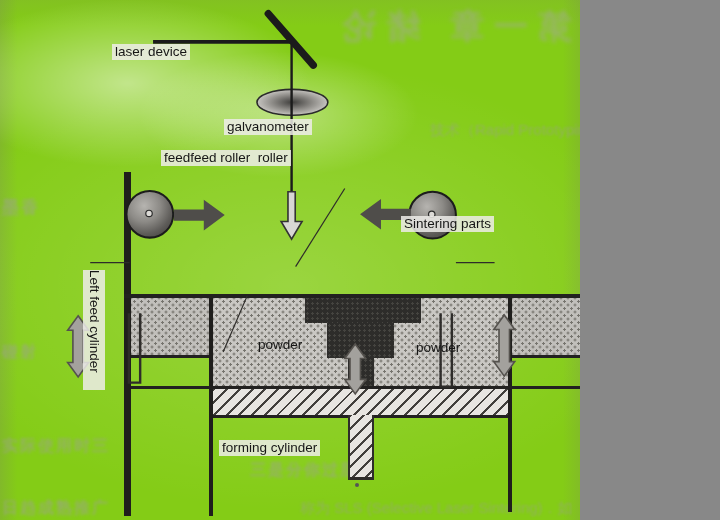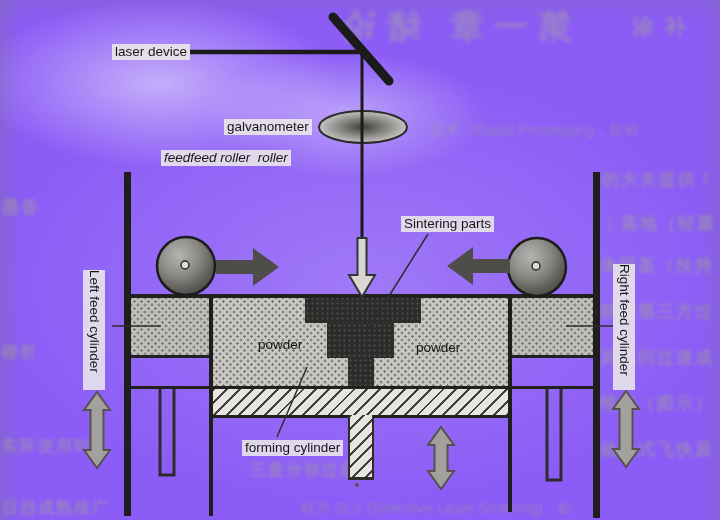--- a/index.html
+++ b/index.html
@@ -1,17 +1,17 @@
 <!DOCTYPE html>
 <html><head>
 <meta charset="utf-8">
 <style>
   html,body{margin:0;padding:0;background:#888;}
-  .stage{position:relative;width:720px;height:520px;overflow:hidden;
-         background:#8b5cf6;font-family:"Liberation Sans",sans-serif;}
+  .stage{position:relative;width:580px;height:520px;overflow:hidden;
+         background:#84cc16;font-family:"Liberation Sans",sans-serif;}
   .stage::before{content:"";position:absolute;inset:0;z-index:0;pointer-events:none;
     background:
       radial-gradient(ellipse 260px 120px at 22% 16%, rgba(255,255,255,.5), transparent 70%),
       radial-gradient(ellipse 200px 90px at 48% 22%, rgba(255,255,255,.4), transparent 70%),
       radial-gradient(ellipse 500px 300px at 50% 55%, rgba(255,255,255,.18), transparent 75%),
       linear-gradient(90deg, rgba(120,118,112,.22), transparent 3%, transparent 97%, rgba(120,118,112,.18)),
       linear-gradient(180deg, rgba(120,118,112,.12), transparent 5%);}
   .abs{position:absolute;}
   
   .noise-layer{position:absolute;inset:0;z-index:1;}
@@ -40,21 +40,21 @@
   .stipple-feed{background-color:#c1bfbb;}
   .part{background-color:#2d2c2a;
     background-image:radial-gradient(#454440 1px, transparent 1.2px);
     background-size:5px 5px;}
   .hatch{background:repeating-linear-gradient(135deg,#413f3c 0 2px,#e7e5e1 2px 9px);}
   svg.overlay{position:absolute;inset:0;z-index:3;pointer-events:none;}
   
   .lbl{position:absolute;z-index:4;font-size:13.5px;color:#161616;line-height:1.15;
        white-space:nowrap;}
   .boxed{background:rgba(237,236,233,.85);padding:0 3px;}
-  .pre{white-space:pre;font-style:italic;}
+  .pre{white-space:pre;}
   .vert{writing-mode:vertical-rl;}
 </style>
 </head>
 <body>
 
 <div class="stage">
 
   <div class="noise-layer">
     <div class="st-title">第一章 绪论</div>
     <div class="st-frag" style="left:430px;top:121px;">技术（Rapid Prototyping，简称</div>
@@ -140,17 +140,17 @@
     <line x1="428" y1="234" x2="367" y2="331" stroke="#2e2c2a" stroke-width="1.5"></line>
     <line x1="277" y1="437" x2="307" y2="367" stroke="#2e2c2a" stroke-width="1.5"></line>
   </svg>
 
   <div class="lbl boxed" style="left:112px;top:44px;">laser device</div>
   <div class="lbl boxed" style="left:224px;top:119px;">galvanometer</div>
   <div class="lbl boxed pre" style="left:161px;top:150px;">feedfeed roller  roller</div>
   <div class="lbl boxed" style="left:401px;top:216px;text-align:right;">Sintering parts</div>
   <div class="lbl" style="left:258px;top:337px;">powder</div>
   <div class="lbl" style="left:416px;top:340px;">powder</div>
-  <div class="lbl boxed" style="left:242px;top:440px;">forming cylinder</div>
+  <div class="lbl boxed" style="left:219px;top:440px;">forming cylinder</div>
   <div class="lbl boxed vert" style="left:83px;top:270px;height:120px;">Left feed cylinder</div>
   <div class="lbl boxed vert" style="left:613px;top:264px;height:126px;">Right feed cylinder</div>
 
 </div>
 
 </body></html>

